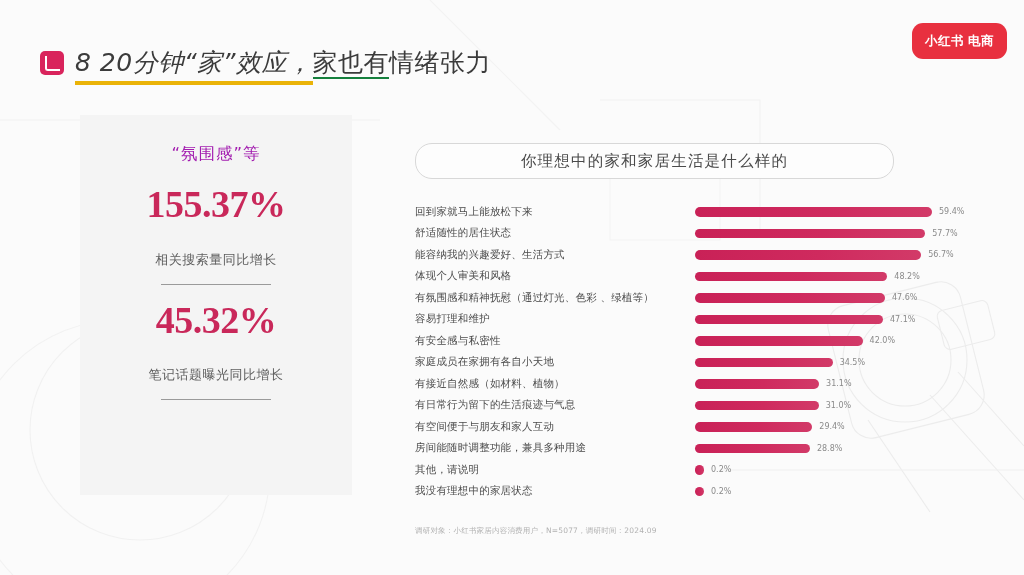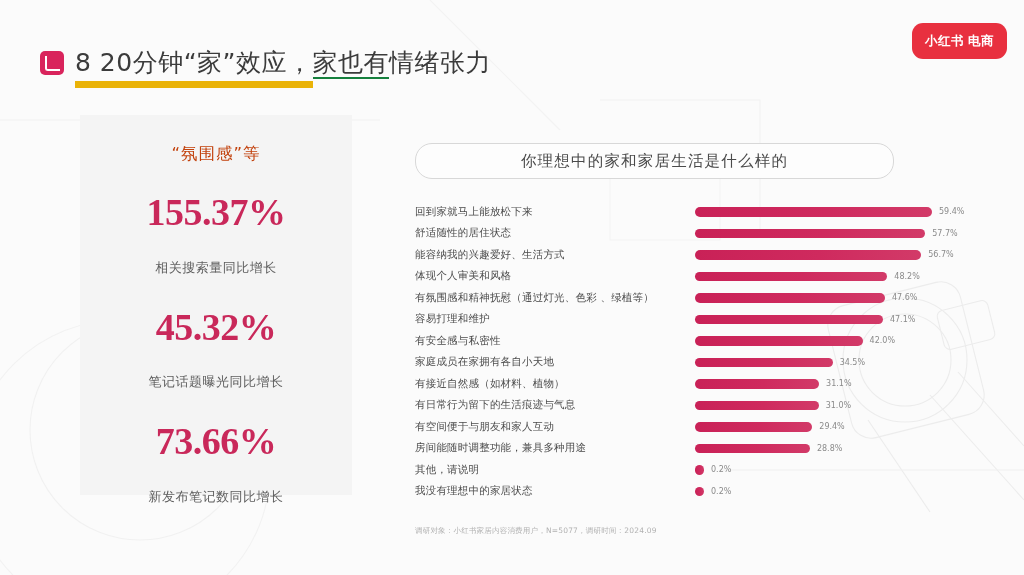--- a/index.html
+++ b/index.html
@@ -72,43 +72,43 @@
     border-bottom: 2.5px solid #ffffff;
     border-bottom-left-radius: 3px;
   }
   #title-text {
     font-size: 25px;
     color: #3b3b3b;
     letter-spacing: 0.5px;
     white-space: nowrap;
     font-family: "DejaVu Sans", "Liberation Sans", sans-serif;
   }
-  .ul-pink  { border-bottom: 7px solid #eab308; padding-bottom: 4px; }
+  .ul-pink  { border-bottom: 4px solid #eab308; padding-bottom: 4px; font-style: italic; }
   .ul-gray  { border-bottom: 2px solid #15803d; padding-bottom: 0; }
 
   
   #stats-panel {
     position: absolute;
     left: 80px;
     top: 115px;
     width: 272px;
     height: 380px;
     background: #f4f4f4;
     z-index: 2;
     display: flex;
     flex-direction: column;
     align-items: center;
     padding-top: 28px;
     box-sizing: border-box;
   }
   #stats-heading {
     font-size: 16.5px;
-    color: #c2410c;
+    color: #a21caf;
     letter-spacing: 1px;
-    margin-bottom: 26px;
+    margin-bottom: 18px;
     font-family: "DejaVu Sans", "Liberation Sans", sans-serif;
   }
   .stat-block {
     width: 100%;
     display: flex;
     flex-direction: column;
     align-items: center;
     gap: 20px;
   }
   .stat-value {
@@ -245,24 +245,20 @@
     <div class="stat-label">相关搜索量同比增长</div>
   </div>
   <div class="stat-divider"></div>
 
   <div class="stat-block">
     <div class="stat-value">45.32%</div>
     <div class="stat-label">笔记话题曝光同比增长</div>
   </div>
   <div class="stat-divider"></div>
 
-  <div class="stat-block">
-    <div class="stat-value">73.66%</div>
-    <div class="stat-label">新发布笔记数同比增长</div>
-  </div>
 </div>
 
 <div id="chart-panel">
   <div id="chart-title-pill">你理想中的家和家居生活是什么样的</div>
   <div id="bar-list">
       <div class="bar-row">
         <div class="bar-label">回到家就马上能放松下来</div>
         <div class="bar-track">
           <div class="bar-fill" style="width: 237px;"></div>
           <div class="bar-value">59.4%</div>

